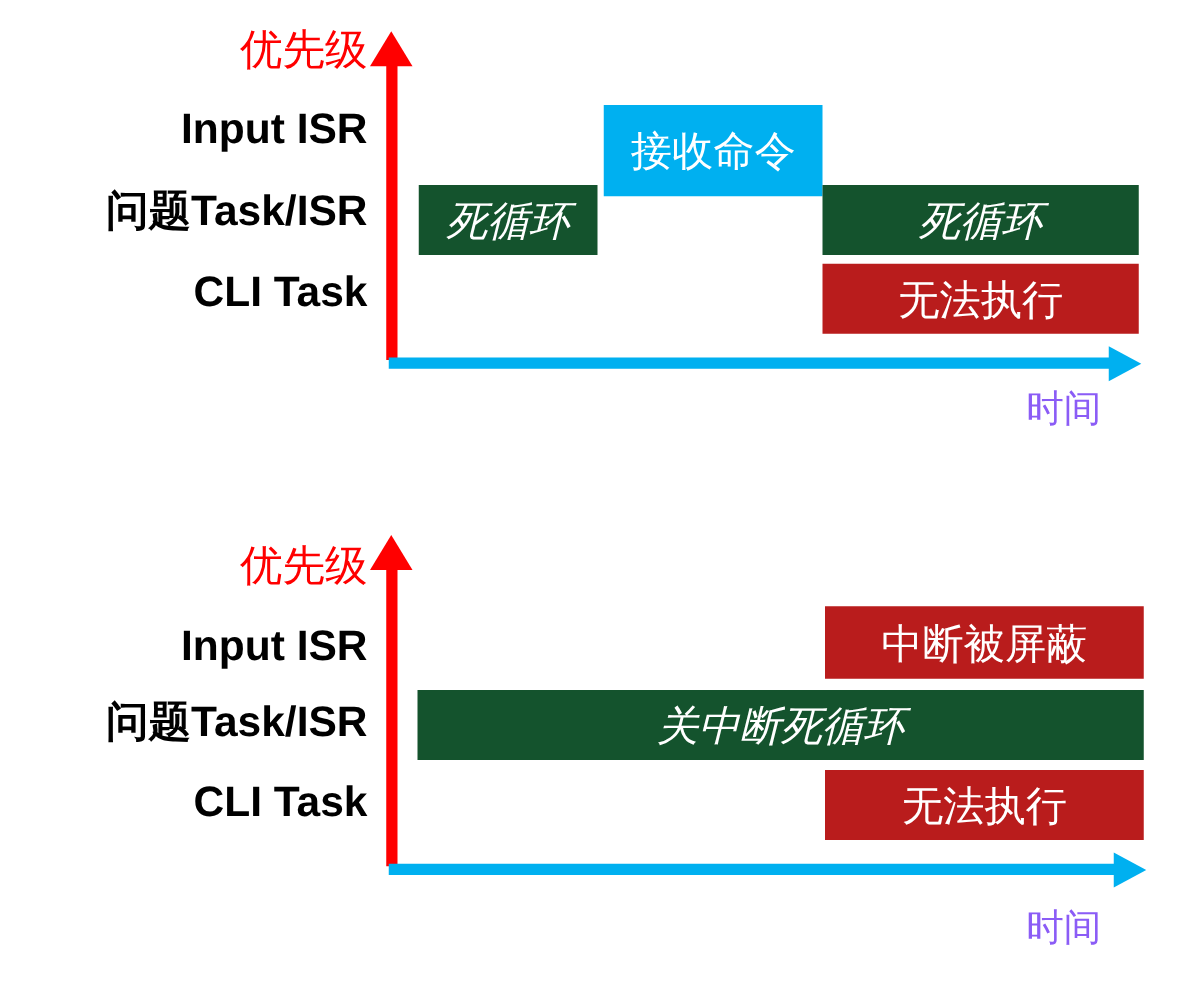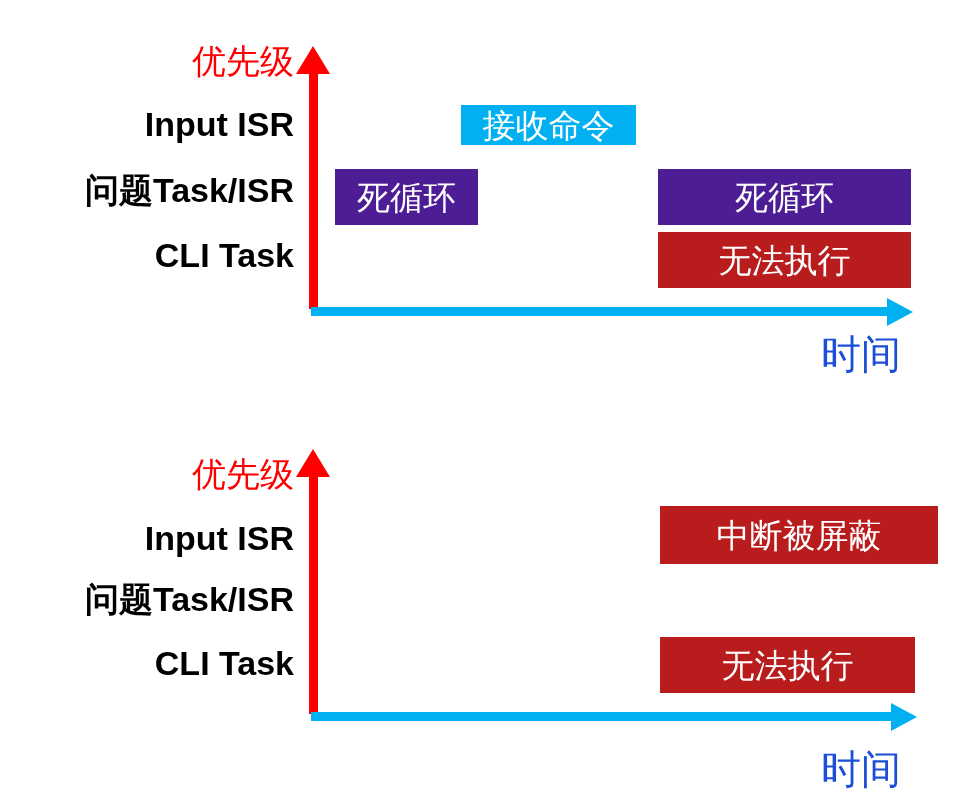--- a/index.html
+++ b/index.html
@@ -14,21 +14,20 @@
     position: relative;
     width: 954px;
     height: 803px;
     background: #ffffff;
     overflow: hidden;
   }
   .panel {
     position: absolute;
     left: 0;
     width: 954px;
-    margin-top: 21px;
   }
   
   .row-label {
     position: absolute;
     text-align: right;
     color: #000000;
     font-size: 34px;
     line-height: 1;
     white-space: nowrap;
     font-weight: 700;
@@ -37,22 +36,22 @@
   .axis-title-y {
     position: absolute;
     text-align: right;
     color: #FF0000;
     font-size: 34px;
     line-height: 1;
     white-space: nowrap;
   }
   .axis-title-x {
     position: absolute;
-    color: #1d4ed8;
-    font-size: 40px;
+    color: #8b5cf6;
+    font-size: 30px;
     line-height: 1;
     white-space: nowrap;
   }
   
   .y-axis-shaft {
     position: absolute;
     width: 9px;
     background: #FF0000;
   }
   .y-axis-head {
@@ -81,21 +80,21 @@
     position: absolute;
     display: flex;
     align-items: center;
     justify-content: center;
     color: #ffffff;
     font-size: 33px;
     line-height: 1;
     white-space: nowrap;
     box-sizing: border-box;
   }
-  .bar.green  { background: #4c1d95; }
+  .bar.green  { background: #14532d; font-style: italic; }
   .bar.blue   { background: #00B0F0; }
   .bar.gray   { background: #b91c1c; }
 </style>
 </head>
 <body>
 
 <div id="canvas">
 
   <div class="panel" style="top:0;height:400px;">
 
@@ -106,40 +105,41 @@
     <div class="x-axis-shaft" style="left:311px; top:286px; width:578px;"></div>
     <div class="x-axis-head" style="left:887px; top:277px;"></div>
     <div class="axis-title-x" style="left:821px; top:313px;">时间</div>
 
     <div class="row-label" style="left:0px; top:86px; width:294px;">Input ISR</div>
     <div class="row-label" style="left:0px; top:152px; width:294px;">问题Task/ISR</div>
     <div class="row-label" style="left:0px; top:217px; width:294px;">CLI Task</div>
 
     <div class="bar green" style="left:335px; top:148px; width:143px; height:56px;">死循环</div>
 
-    <div class="bar blue" style="left:461px; top:84px; width:175px; height:40px;">接收命令</div>
+    <div class="bar blue" style="left:483px; top:84px; width:175px; height:73px;">接收命令</div>
 
     <div class="bar green" style="left:658px; top:148px; width:253px; height:56px;">死循环</div>
 
     <div class="bar gray" style="left:658px; top:211px; width:253px; height:56px;">无法执行</div>
   </div>
 
   <div class="panel" style="top:0;height:803px;">
 
     <div class="y-axis-head" style="left:296px; top:428px;"></div>
     <div class="y-axis-shaft" style="left:309px; top:455px; height:238px;"></div>
     <div class="axis-title-y" style="left:146px; top:436px; width:148px;">优先级</div>
 
     <div class="x-axis-shaft" style="left:311px; top:691px; width:582px;"></div>
     <div class="x-axis-head" style="left:891px; top:682px;"></div>
     <div class="axis-title-x" style="left:821px; top:728px;">时间</div>
 
     <div class="row-label" style="left:0px; top:500px; width:294px;">Input ISR</div>
     <div class="row-label" style="left:0px; top:561px; width:294px;">问题Task/ISR</div>
     <div class="row-label" style="left:0px; top:625px; width:294px;">CLI Task</div>
 
-    <div class="bar gray" style="left:660px; top:485px; width:278px; height:58px;">中断被屏蔽</div>
+    <div class="bar gray" style="left:660px; top:485px; width:255px; height:58px;">中断被屏蔽</div>
 
+    <div class="bar green" style="left:334px; top:552px; width:581px; height:56px;">关中断死循环</div>
 
     <div class="bar gray" style="left:660px; top:616px; width:255px; height:56px;">无法执行</div>
   </div>
 
 </div>
 
 </body></html>

